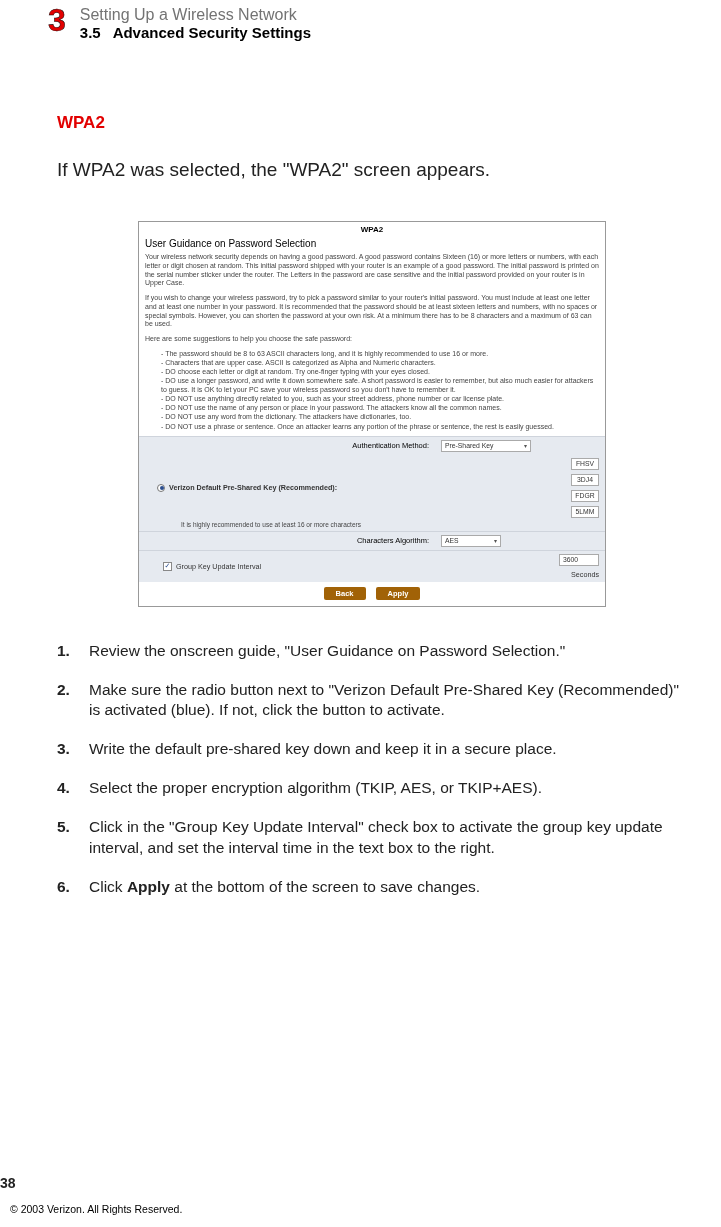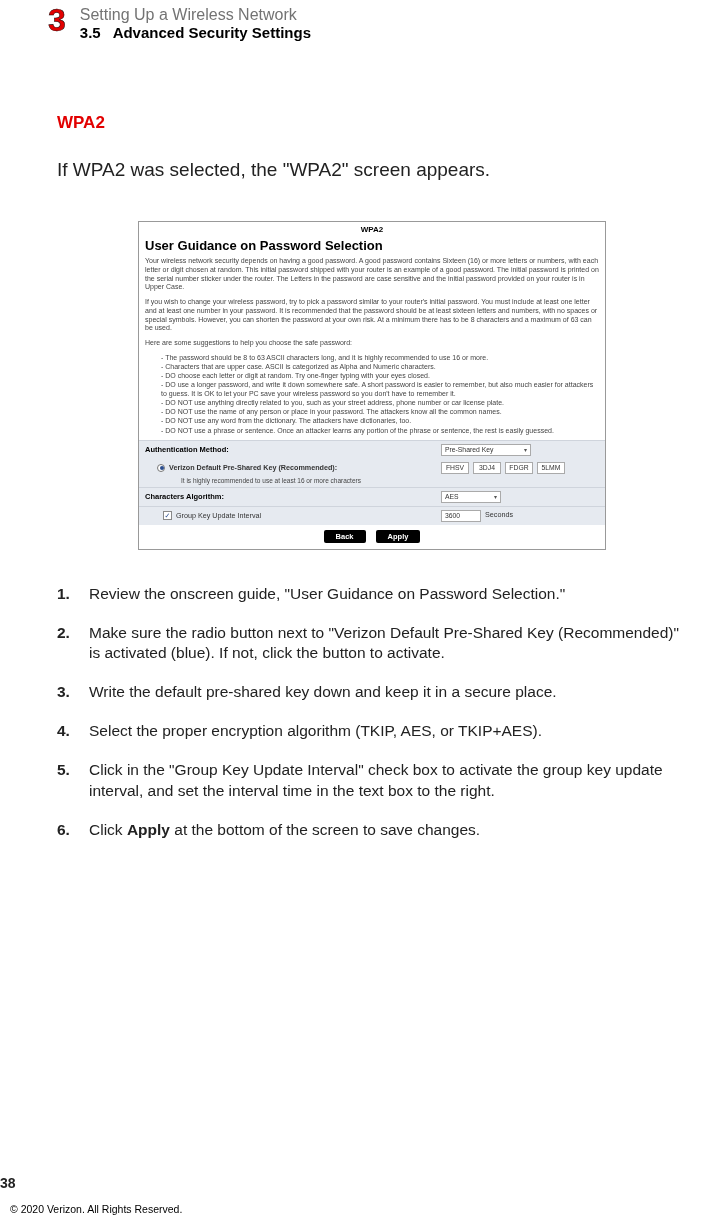--- a/index.html
+++ b/index.html
@@ -61,22 +61,22 @@
       background: #fff;
     }
     .ss-title {
       text-align: center;
       font-weight: bold;
       font-size: 8px;
       padding: 3px 0 2px 0;
       color: #000;
     }
     .ss-guidance-head {
-      font-weight: bold;
-      font-size: 13px;
+      font-weight: normal;
+      font-size: 10px;
       padding: 2px 12px 2px 6px;
       color: #000;
     }
     .ss-para {
       padding: 2px 6px 4px 6px;
       color: #444;
       line-height: 1.25;
     }
     .ss-list {
       padding: 1px 6px 5px 22px;
@@ -87,22 +87,23 @@
     .ss-row {
       background: #e6eaf0;
       border-top: 1px solid #cfd4dc;
       display: flex;
       align-items: center;
       font-size: 7.5px;
     }
     .ss-row-label {
       flex: 1;
       padding: 4px 6px;
-      font-weight: bold;
-      color: #000;
+      font-weight: normal;
+      color: #000;
+      text-align: right;
     }
     .ss-row-field {
       width: 170px;
       padding: 3px 6px;
       display: flex;
       align-items: center;
       gap: 4px;
     }
     .ss-subrow {
       background: #e6eaf0;
@@ -115,22 +116,23 @@
       padding: 3px 6px 3px 18px;
       display: flex;
       align-items: center;
       gap: 4px;
     }
     .ss-sub-left .lbl { font-weight: bold; }
     .ss-sub-right {
       width: 170px;
       padding: 3px 6px;
       display: flex;
-      align-items: flex-start;
+      align-items: flex-end;
       gap: 4px;
+      flex-direction: column;
     }
     .ss-note {
       font-size: 6.5px;
       color: #444;
       padding: 0 0 3px 42px;
       background: #e6eaf0;
     }
     .ss-dropdown, .ss-input {
       border: 1px solid #aaa;
       background: #fff;
@@ -164,21 +166,21 @@
     .ss-checkbox {
       width: 9px; height: 9px; border: 1px solid #888; background: #fff;
       display: inline-flex; align-items: center; justify-content: center;
       font-size: 7px; color: #2a4d8f; flex-shrink: 0;
     }
     .ss-buttons {
       display: flex; justify-content: center; gap: 10px;
       padding: 5px 0 6px 0; background: #fff;
     }
     .ss-btn {
-      background: #000000; color: #fff; font-size: 7.5px;
+      background: #a16207; color: #fff; font-size: 7.5px;
       padding: 2px 12px; border-radius: 2px; font-weight: bold; text-align: center;
     }
 
     
     .steps { padding-top: 10px; }
     .step {
       display: flex;
       gap: 12px;
       margin-bottom: 18px;
       font-size: 15.5px;
@@ -316,13 +318,13 @@
     <div class="step">
       <div class="step-num">6.</div>
       <div class="step-text">
         <span>Click </span><span class="bold">Apply</span><span> at the bottom of the screen to save changes.</span>
       </div>
     </div>
   </div>
 </div>
 
 <div class="page-number">38</div>
-<div class="copyright">© 2020 Verizon. All Rights Reserved.</div>
+<div class="copyright">© 2003 Verizon. All Rights Reserved.</div>
 
 </body></html>

